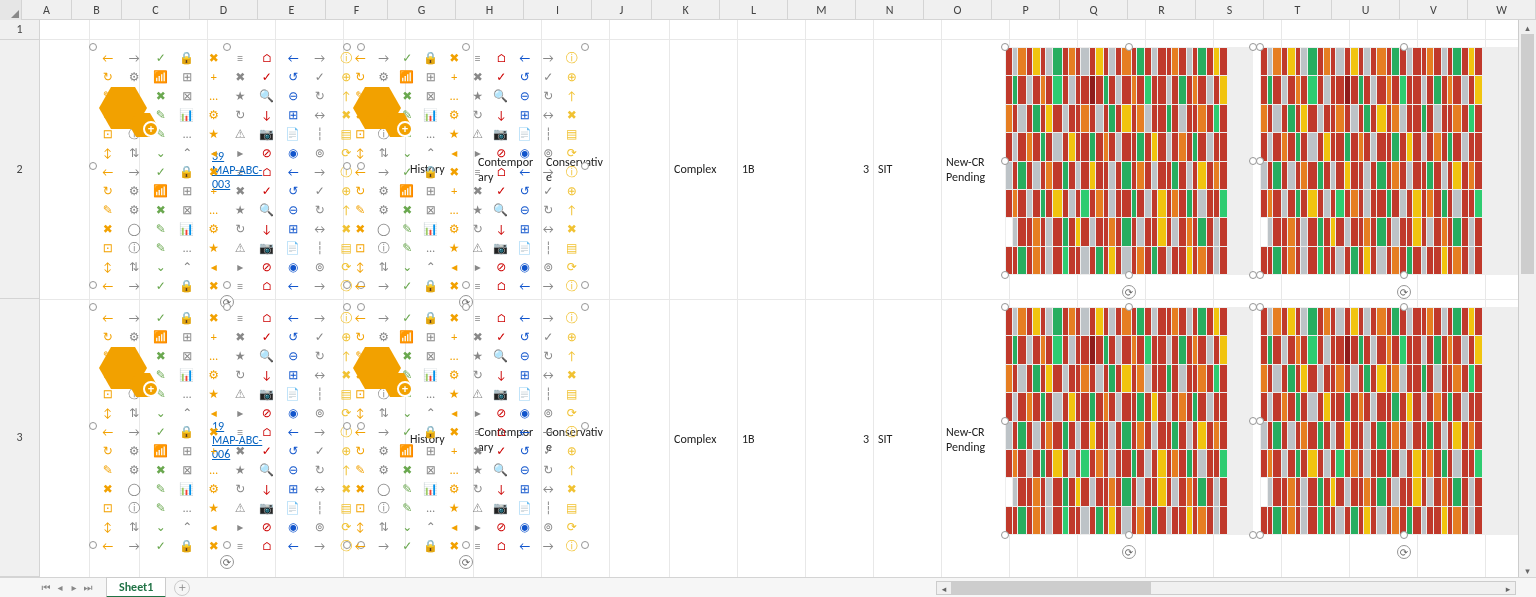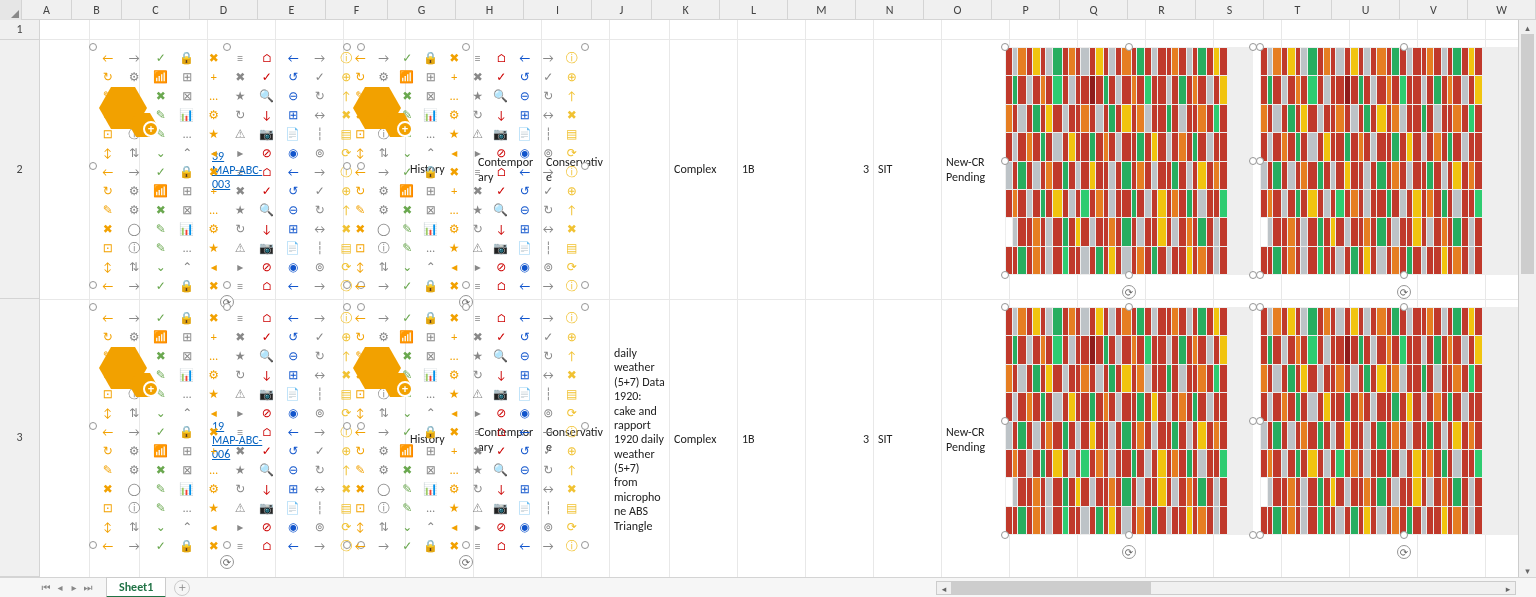--- a/index.html
+++ b/index.html
@@ -207,23 +207,20 @@
       </div>
       <div class="cell" style="position: absolute; left: 366px; top: 280px; width: 68px; height: 280px; background: transparent; border-color: transparent; align-items: center;">
         <div class="wrap">History</div>
       </div>
       <div class="cell" style="position: absolute; left: 434px; top: 280px; width: 68px; height: 280px; background: transparent; border-color: transparent; align-items: center;">
         <div class="wrap">Contemporary</div>
       </div>
       <div class="cell" style="position: absolute; left: 502px; top: 280px; width: 68px; height: 280px; background: transparent; border-color: transparent; align-items: center;">
         <div class="wrap">Conservative</div>
       </div>
-      <div class="cell" style="position: absolute; left: 570px; top: 280px; width: 60px; height: 280px; background: transparent; border-color: transparent; align-items: center;">
-        <div class="wrap">daily weather (5+7) Data 1920: cake and rapport 1920 daily weather (5+7) from microphone ABS Triangle</div>
-      </div>
       <div class="cell" style="position: absolute; left: 630px; top: 280px; width: 68px; height: 280px; background: transparent; border-color: transparent; align-items: center;">
         <div class="wrap">Complex</div>
       </div>
       <div class="cell" style="position: absolute; left: 698px; top: 280px; width: 68px; height: 280px; background: transparent; border-color: transparent; align-items: center;">
         <div class="wrap">1B</div>
       </div>
       <div class="cell num" style="position: absolute; left: 766px; top: 280px; width: 68px; height: 280px; background: transparent; border-color: transparent; align-items: center;">
         <div class="wrap">3</div>
       </div>
       <div class="cell" style="position: absolute; left: 834px; top: 280px; width: 68px; height: 280px; background: transparent; border-color: transparent; align-items: center;">

